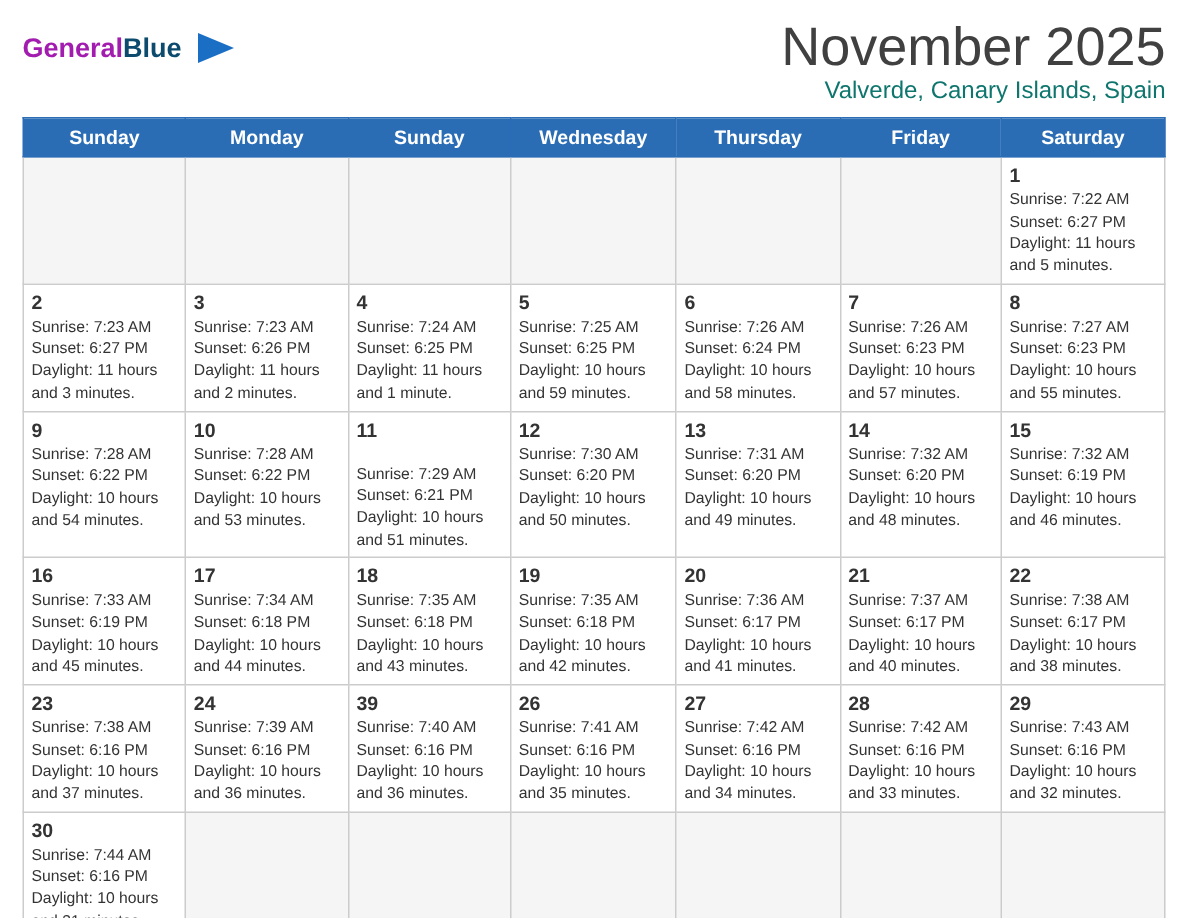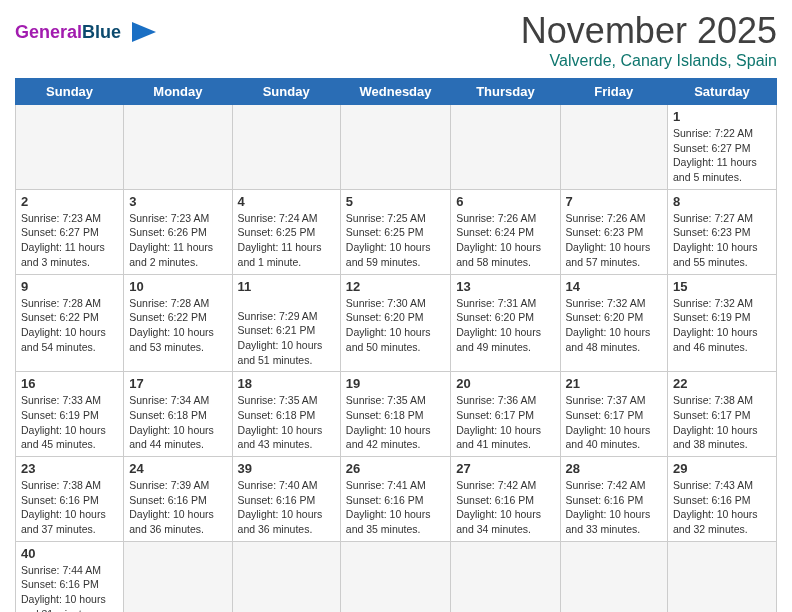--- a/index.html
+++ b/index.html
@@ -337,21 +337,21 @@
           <td>
             <span class="day-number">29</span>
             <div class="day-info" style="white-space: pre-line;">Sunrise: 7:43 AM
 Sunset: 6:16 PM
 Daylight: 10 hours
 and 32 minutes.</div>
           </td>
         </tr>
         <tr class="last-row">
           <td>
-            <span class="day-number">40</span>
+            <span class="day-number">30</span>
             <div class="day-info" style="white-space: pre-line;">Sunrise: 7:44 AM
 Sunset: 6:16 PM
 Daylight: 10 hours
 and 31 minutes.</div>
           </td>
           <td class="empty"></td>
           <td class="empty"></td>
           <td class="empty"></td>
           <td class="empty"></td>
           <td class="empty"></td>

